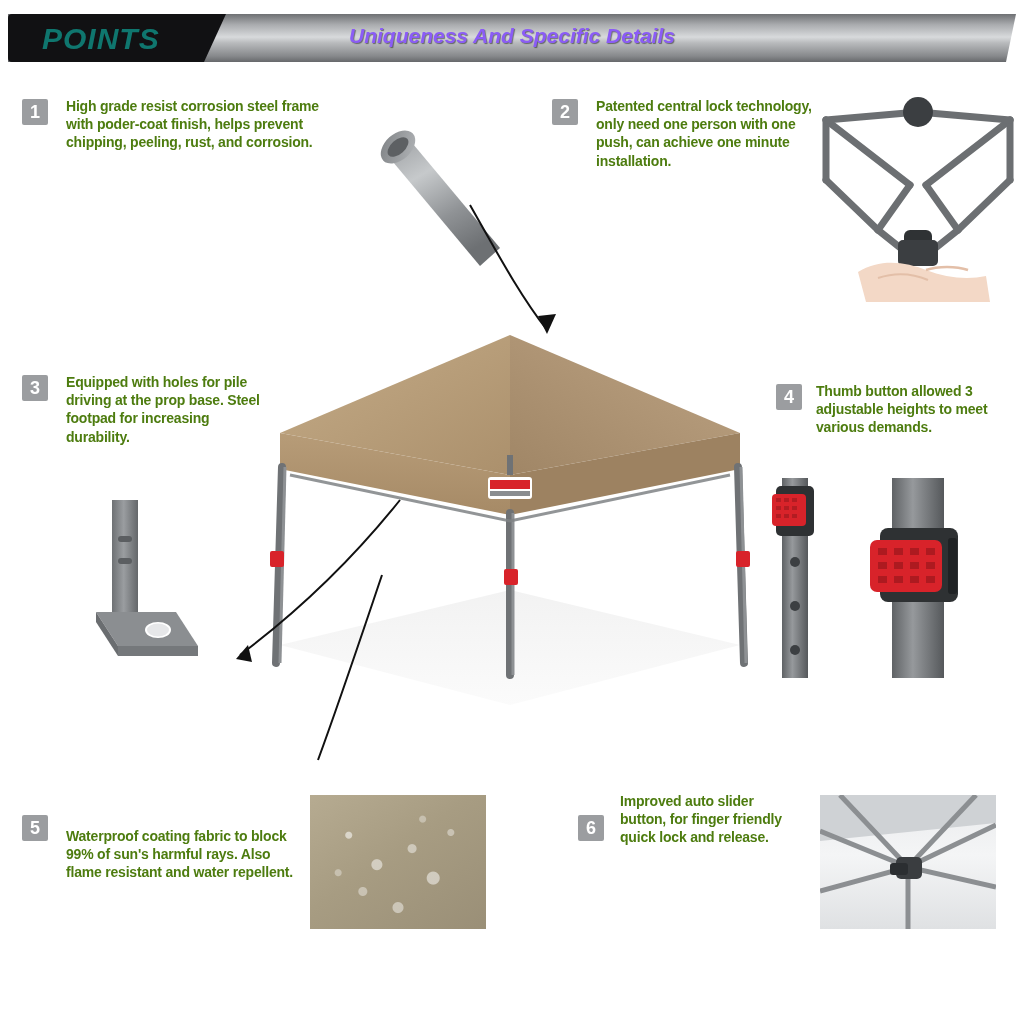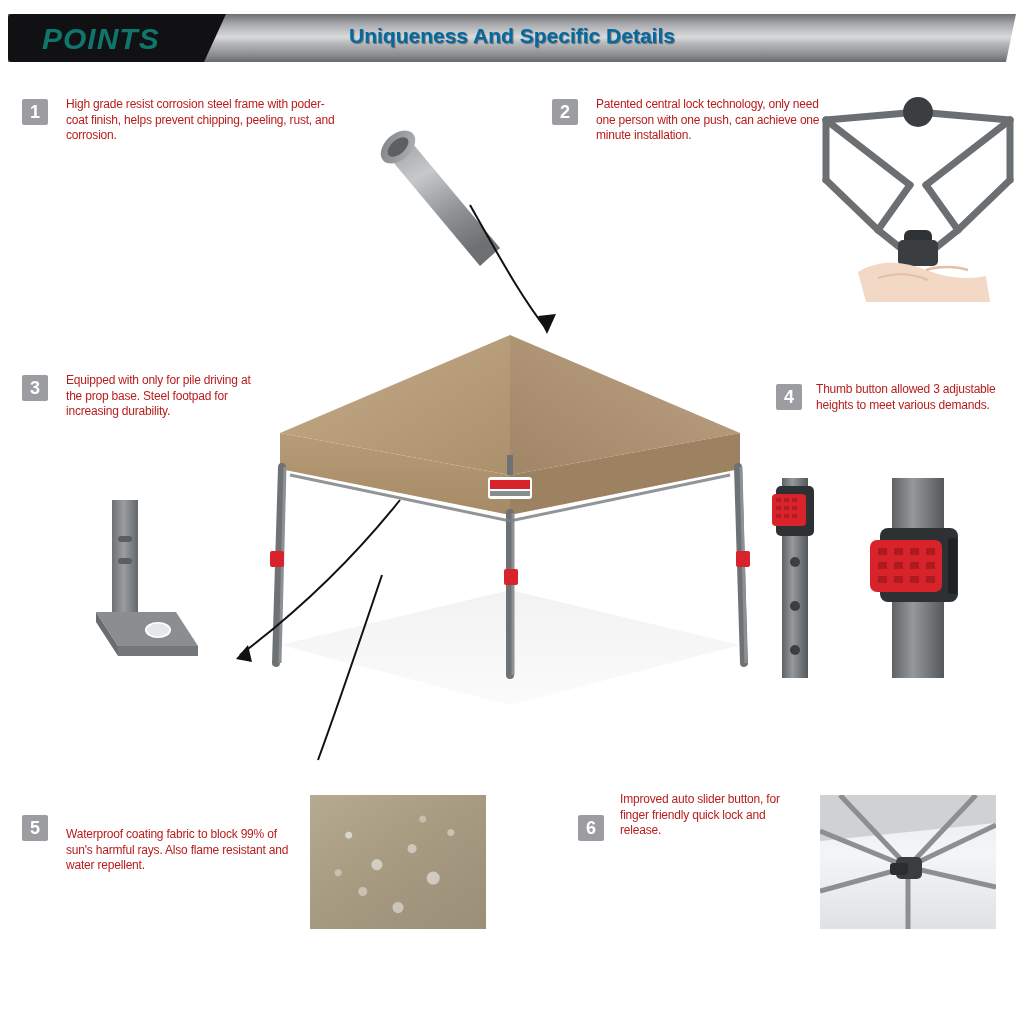--- a/index.html
+++ b/index.html
@@ -53,42 +53,43 @@
     letter-spacing: 1px;
   }
   .header-title {
     position: absolute;
     left: 0;
     top: 10px;
     width: 1008px;
     text-align: center;
     font-size: 21px;
     font-weight: bold;
-    color: #0369a1;
+    font-style: italic;
+    color: #8b5cf6;
     text-shadow: 1px 1px 1px rgba(0,0,0,0.45);
   }
   
   .point { position: absolute; }
   .badge {
     position: absolute;
     width: 26px;
     height: 26px;
     background: #9b9da0;
     color: #ffffff;
     font-size: 18px;
     font-weight: bold;
     text-align: center;
     line-height: 26px;
     border-radius: 2px;
   }
   .ptext {
     position: absolute;
-    font-size: 12px;
-    font-weight: normal;
-    color: #b91c1c;
+    font-size: 14px;
+    font-weight: bold;
+    color: #4d7c0f;
     line-height: 1.30;
     letter-spacing: -0.2px;
   }
   
   .art { position: absolute; }
   .arrow-svg { position: absolute; left: 0; top: 0; }
   
   .fabric {
     position: absolute;
     left: 310px;
@@ -180,21 +181,21 @@
       <rect x="80" y="150" width="40" height="26" rx="5" fill="#3b3e41"></rect>
 
       <path d="M40,182 C62,168 88,172 108,180 C128,188 150,190 168,186 L172,212 L48,212 Z" fill="#f3d8c6"></path>
       <path d="M108,180 C120,176 138,176 150,180" stroke="#e3bfa8" stroke-width="2.5" fill="none"></path>
       <path d="M60,188 C78,182 96,184 110,190" stroke="#e3bfa8" stroke-width="2" fill="none"></path>
     </svg>
   </div>
 
   <div class="point">
     <div class="badge" style="left:22px; top:375px;">3</div>
-    <div class="ptext" style="left:66px; top:373px; width:196px;">Equipped with only for pile driving at the prop base. Steel footpad for increasing durability.</div>
+    <div class="ptext" style="left:66px; top:373px; width:196px;">Equipped with holes for pile driving at the prop base. Steel footpad for increasing durability.</div>
   </div>
 
   <div class="art" style="left:80px; top:500px; width:140px; height:168px;">
     <svg width="140" height="168" viewBox="0 0 140 168">
       <defs>
         <linearGradient id="padG" x1="0" y1="0" x2="1" y2="0">
           <stop offset="0%" stop-color="#6e7174"></stop>
           <stop offset="45%" stop-color="#9a9da0"></stop>
           <stop offset="100%" stop-color="#64676a"></stop>
         </linearGradient>

